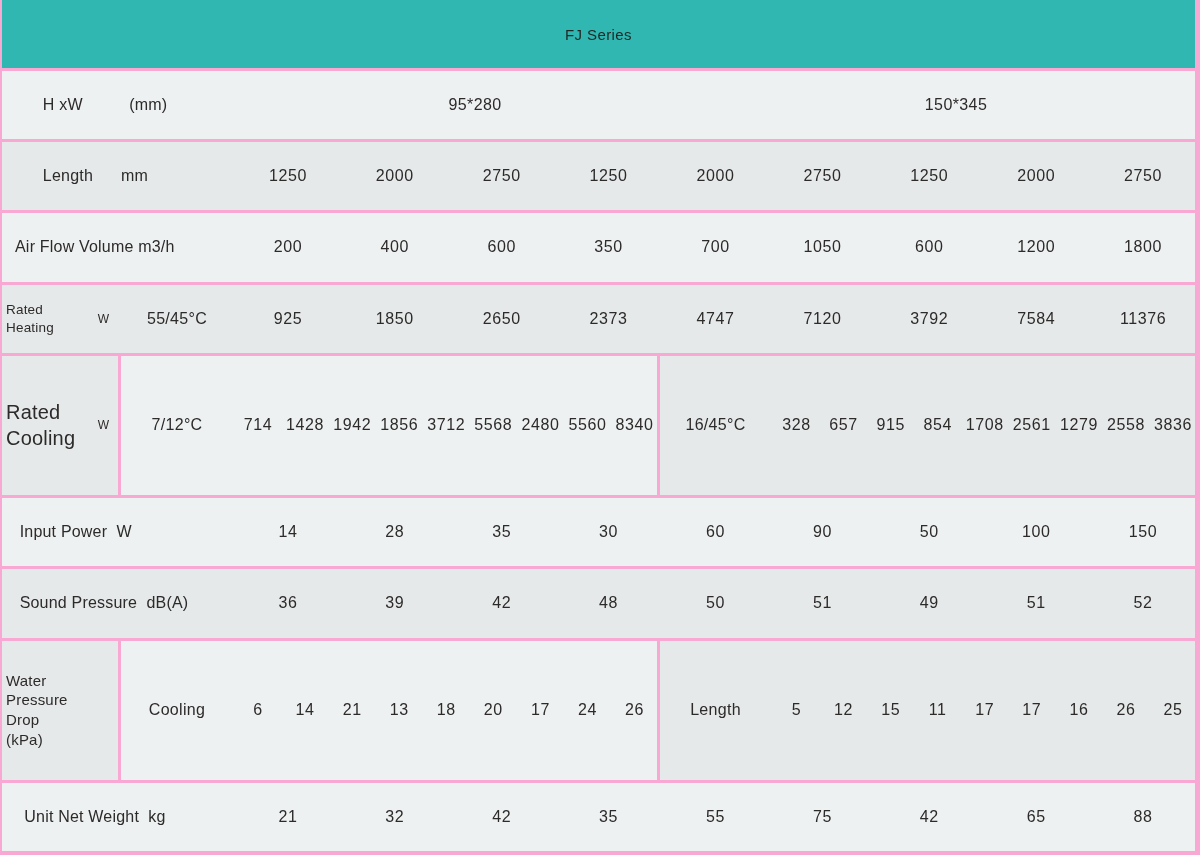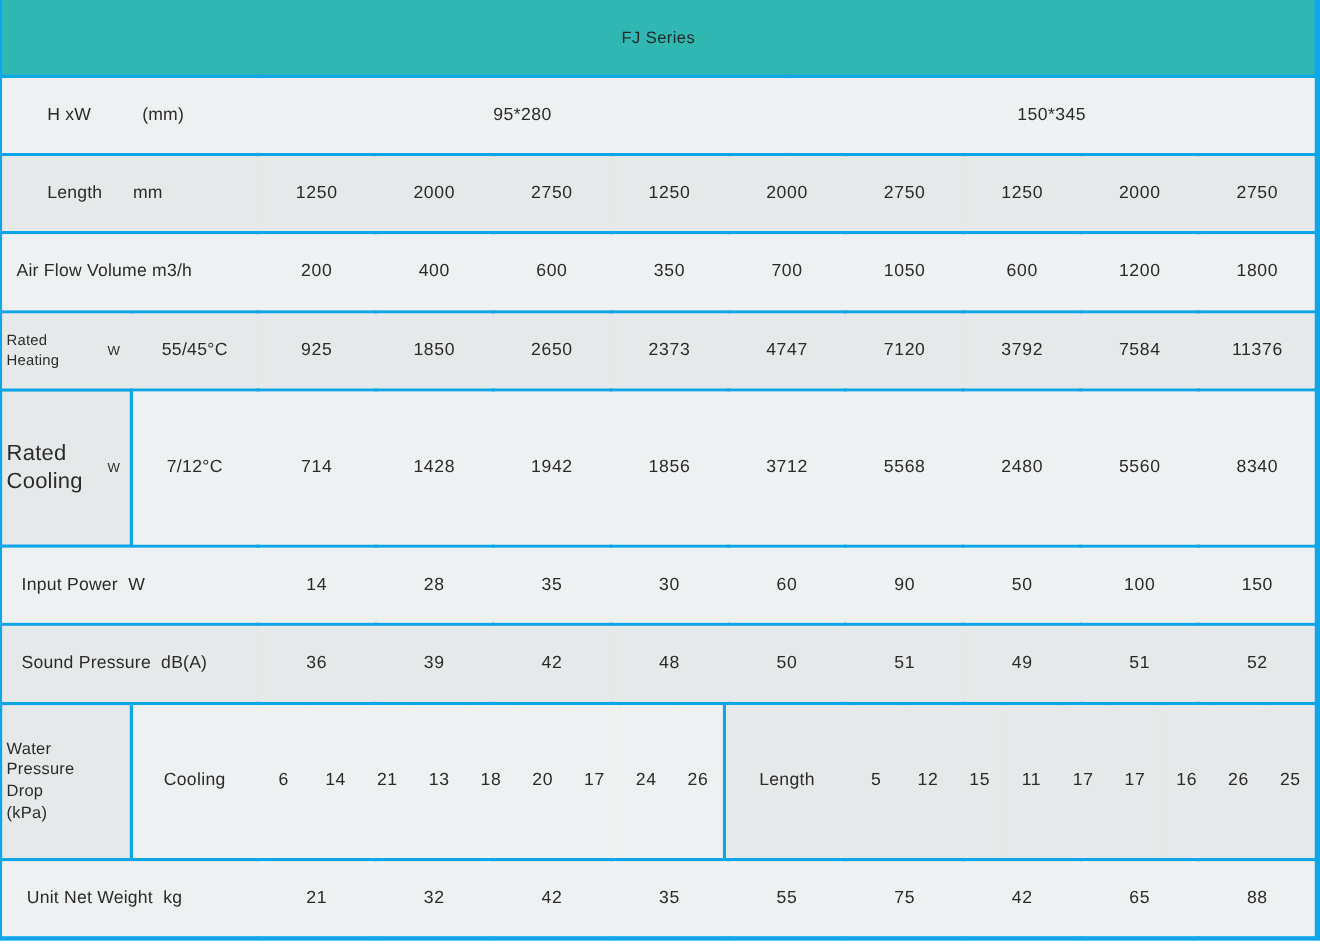--- a/index.html
+++ b/index.html
@@ -1,18 +1,18 @@
 <!DOCTYPE html>
 <html><head>
 <meta charset="utf-8">
 <style>
   html,body{margin:0;padding:0;background:#ffffff;}
   .page{
     width:1200px;height:855px;box-sizing:border-box;
-    background:#0ea5e9;padding:0 5px 2px 2px;
+    background:#f9a8d4;padding:0 5px 2px 2px;
     font-family:"Liberation Sans","DejaVu Sans",sans-serif;
     color:#2d2a2a;
   }
   .tbl{display:flex;flex-direction:column;gap:3px;width:1193px;}
   .row{display:flex;gap:3px;height:68.2px;flex:none;}
   .rowgroup{display:flex;gap:3px;height:139.4px;flex:none;}
   .stack{flex:1 1 0;display:flex;flex-direction:row;gap:3px;}
   .subrow{flex:1 1 0;display:flex;gap:3px;}
   .cell{display:flex;align-items:center;justify-content:center;font-size:16px;}
   .val{flex:1 1 0;letter-spacing:.6px;}
@@ -77,20 +77,24 @@
         <span class="inner">
             <span class="lname">Rated Cooling</span>
             <span class="lunit">W</span>
           </span>
       </div>
       <div class="stack">
         <div class="subrow light">
           <div class="cell lblb light">7/12°C</div>
           <div style="display:contents"><div class="cell val light">714</div><div class="cell val light">1428</div><div class="cell val light">1942</div><div class="cell val light">1856</div><div class="cell val light">3712</div><div class="cell val light">5568</div><div class="cell val light">2480</div><div class="cell val light">5560</div><div class="cell val light">8340</div></div>
         </div>
+        <div class="subrow dark">
+          <div class="cell lblb dark">16/45°C</div>
+          <div style="display:contents"><div class="cell val dark">328</div><div class="cell val dark">657</div><div class="cell val dark">915</div><div class="cell val dark">854</div><div class="cell val dark">1708</div><div class="cell val dark">2561</div><div class="cell val dark">1279</div><div class="cell val dark">2558</div><div class="cell val dark">3836</div></div>
+        </div>
       </div>
     </div>
 
     <div class="row light">
       <div class="cell lblw light"> Input Power  W</div>
       <div style="display:contents"><div class="cell val light">14</div><div class="cell val light">28</div><div class="cell val light">35</div><div class="cell val light">30</div><div class="cell val light">60</div><div class="cell val light">90</div><div class="cell val light">50</div><div class="cell val light">100</div><div class="cell val light">150</div></div>
     </div>
 
     <div class="row dark">
       <div class="cell lblw dark"> Sound Pressure  dB(A)</div>

